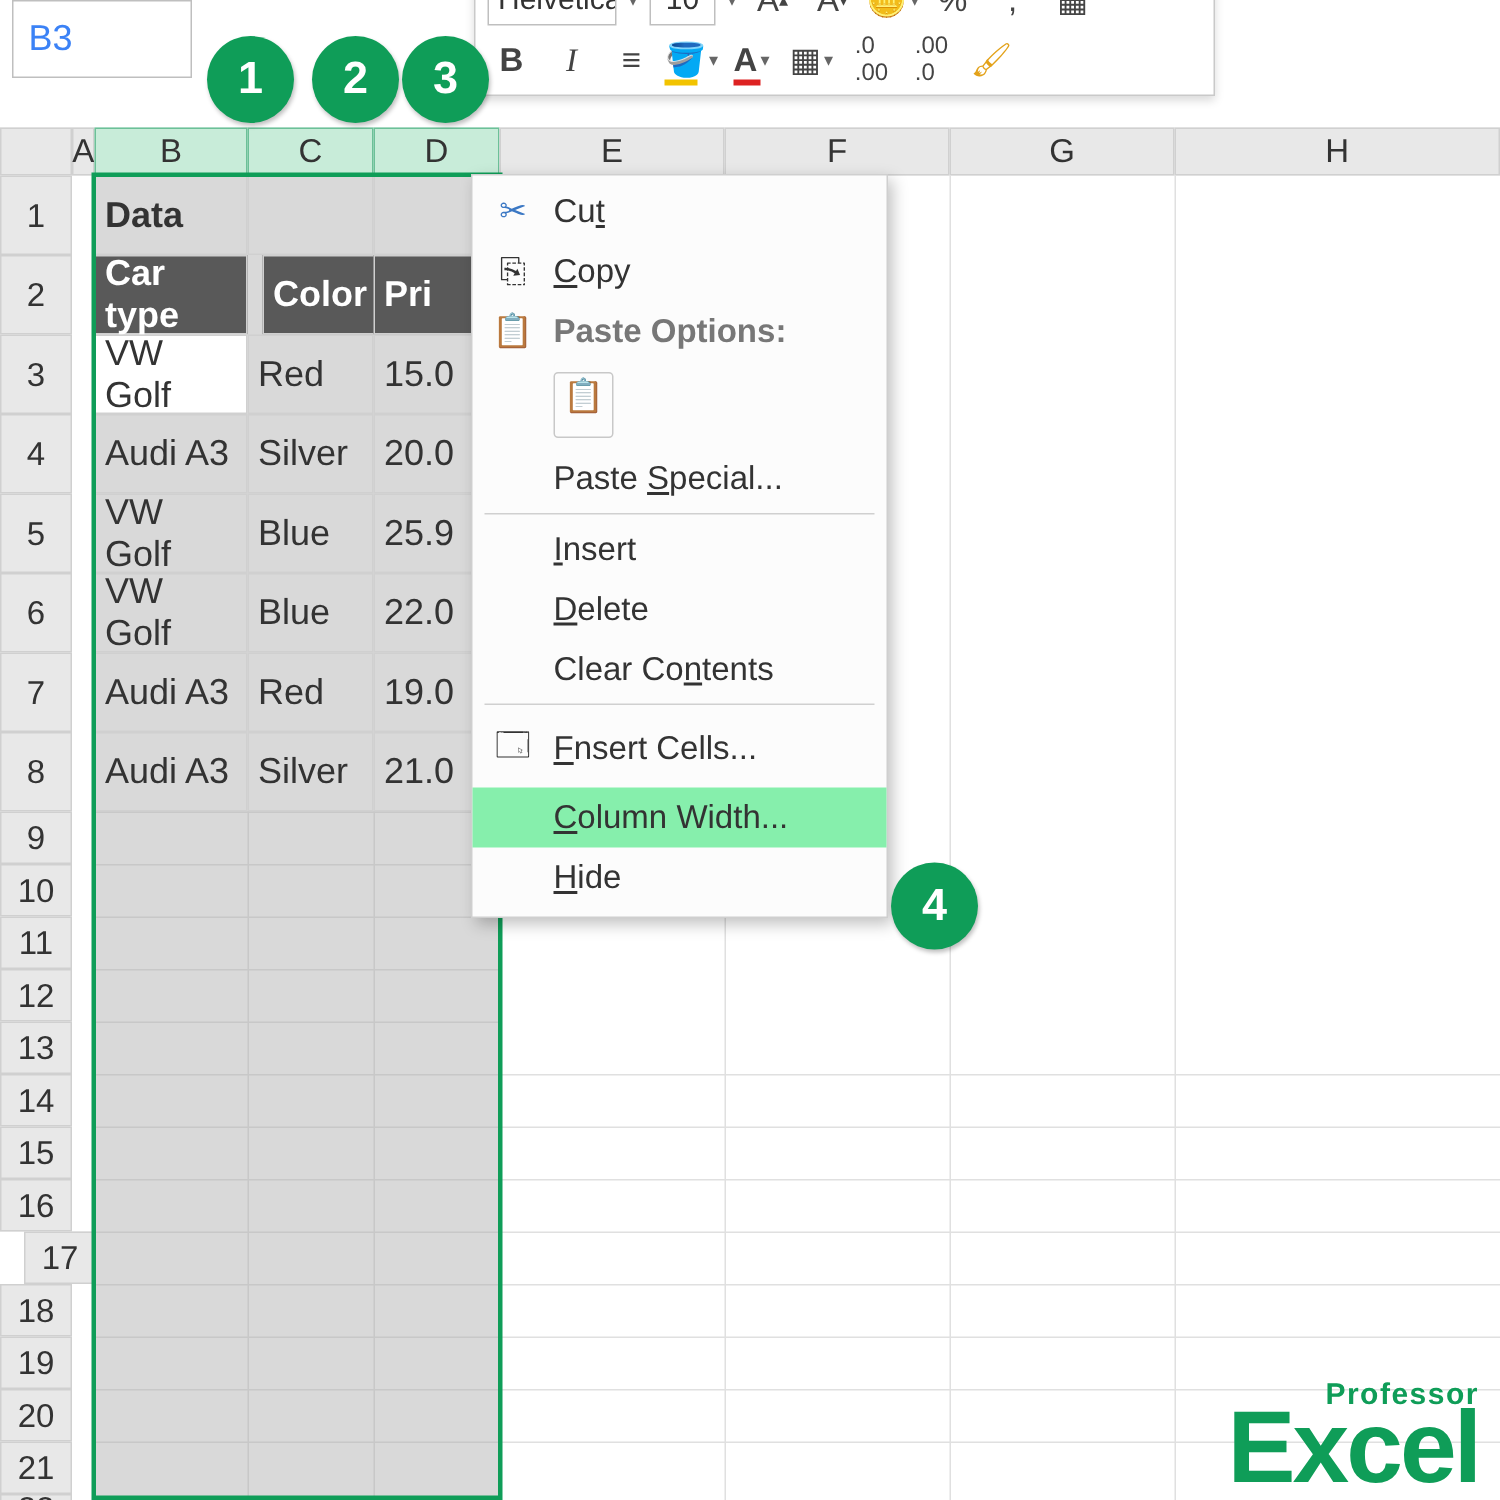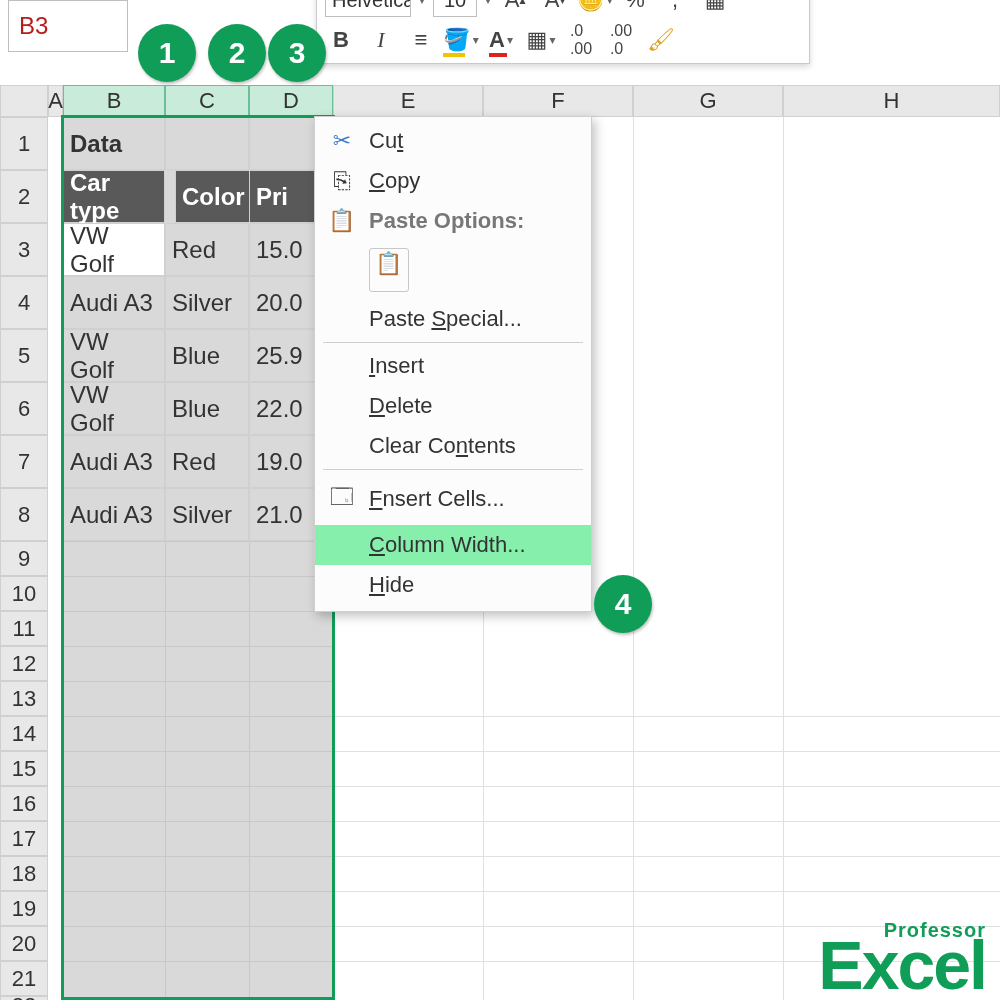--- a/index.html
+++ b/index.html
@@ -19,21 +19,21 @@
     position: absolute;
     top: 0;
     left: 8px;
     width: 120px;
     height: 52px;
     border: 1px solid #bfbfbf;
     background: #fff;
     display: flex;
     align-items: center;
     padding: 0 10px;
-    color: #b91c1c;
+    color: #3b82f6;
     font-size: 24px;
   }
 
   
   .toolbar-frame {
     position: absolute;
     top: -20px;
     left: 316px;
     width: 494px;
     height: 84px;
@@ -256,21 +256,21 @@
   <div class="rowhdr tall" style="top:350px;">7</div>
   <div class="rowhdr tall" style="top:403px;">8</div>
   <div class="rowhdr short" style="top:456px;">9</div>
   <div class="rowhdr short" style="top:491px;">10</div>
   <div class="rowhdr short" style="top:526px;">11</div>
   <div class="rowhdr short" style="top:561px;">12</div>
   <div class="rowhdr short" style="top:596px;">13</div>
   <div class="rowhdr short" style="top:631px;">14</div>
   <div class="rowhdr short" style="top:666px;">15</div>
   <div class="rowhdr short" style="top:701px;">16</div>
-  <div class="rowhdr short" style="top:736px;">17</div>
+  <div class="rowhdr short" style="top:736px;margin-left:16px;">17</div>
   <div class="rowhdr short" style="top:771px;">18</div>
   <div class="rowhdr short" style="top:806px;">19</div>
   <div class="rowhdr short" style="top:841px;">20</div>
   <div class="rowhdr short" style="top:876px;">21</div>
   <div class="rowhdr short" style="top:911px;height:20px;">22</div>
 
   <div class="cell sel" style="left:63px;top:32px;width:270px;height:883px;border:none;"></div>
 
   <div class="cell sel titlecell" style="left:63px;top:32px;width:102px;height:53px;">Data</div>
   <div class="cell sel" style="left:165px;top:32px;width:84px;height:53px;"></div>

